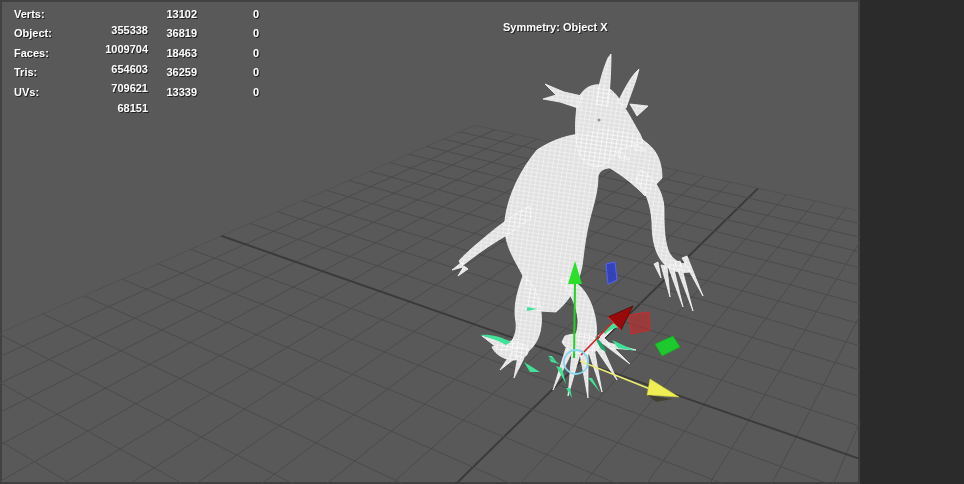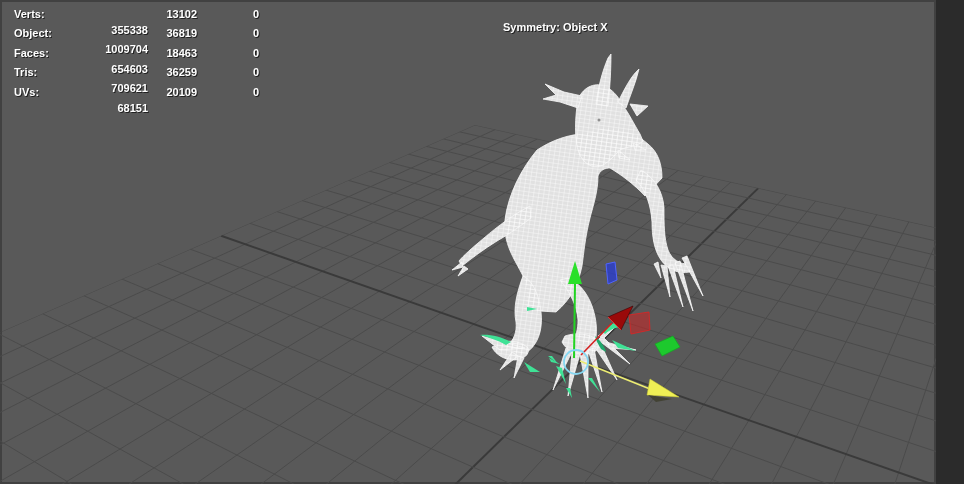--- a/index.html
+++ b/index.html
@@ -1,18 +1,18 @@
 <!DOCTYPE html>
 <html><head>
 <meta charset="utf-8">
 <style>
   html,body{margin:0;padding:0;background:#2b2b2b;}
   .viewport{
     position:relative;
-    width:936px;height:484px;
+    width:860px;height:484px;
     background:#595959;
     overflow:hidden;
     box-shadow: inset 0 0 0 2px #414141;
     font-family:"Liberation Sans",sans-serif;
   }
   .viewport svg{position:absolute;left:0;top:0;}
   .hud{position:absolute;left:0;top:0;width:100%;height:100%;pointer-events:none;}
   .hud-row{position:absolute;left:0;width:300px;height:14px;
     font:bold 11px "Liberation Sans",sans-serif;color:#ffffff;
     text-shadow:1px 1px 0 rgba(25,25,25,0.9);}
@@ -231,18 +231,18 @@
     </div>
     <div class="hud-row" style="top:66px">
       <span class="lbl">Tris:</span>
       <span class="c1">709621</span>
       <span class="c2">36259</span>
       <span class="c3">0</span>
     </div>
     <div class="hud-row" style="top:86px">
       <span class="lbl">UVs:</span>
       <span class="c1">68151</span>
-      <span class="c2">20109</span>
+      <span class="c2">13339</span>
       <span class="c3">0</span>
     </div>
     <div class="symmetry">Symmetry: Object X</div>
   </div>
 </div>
 
 </body></html>

